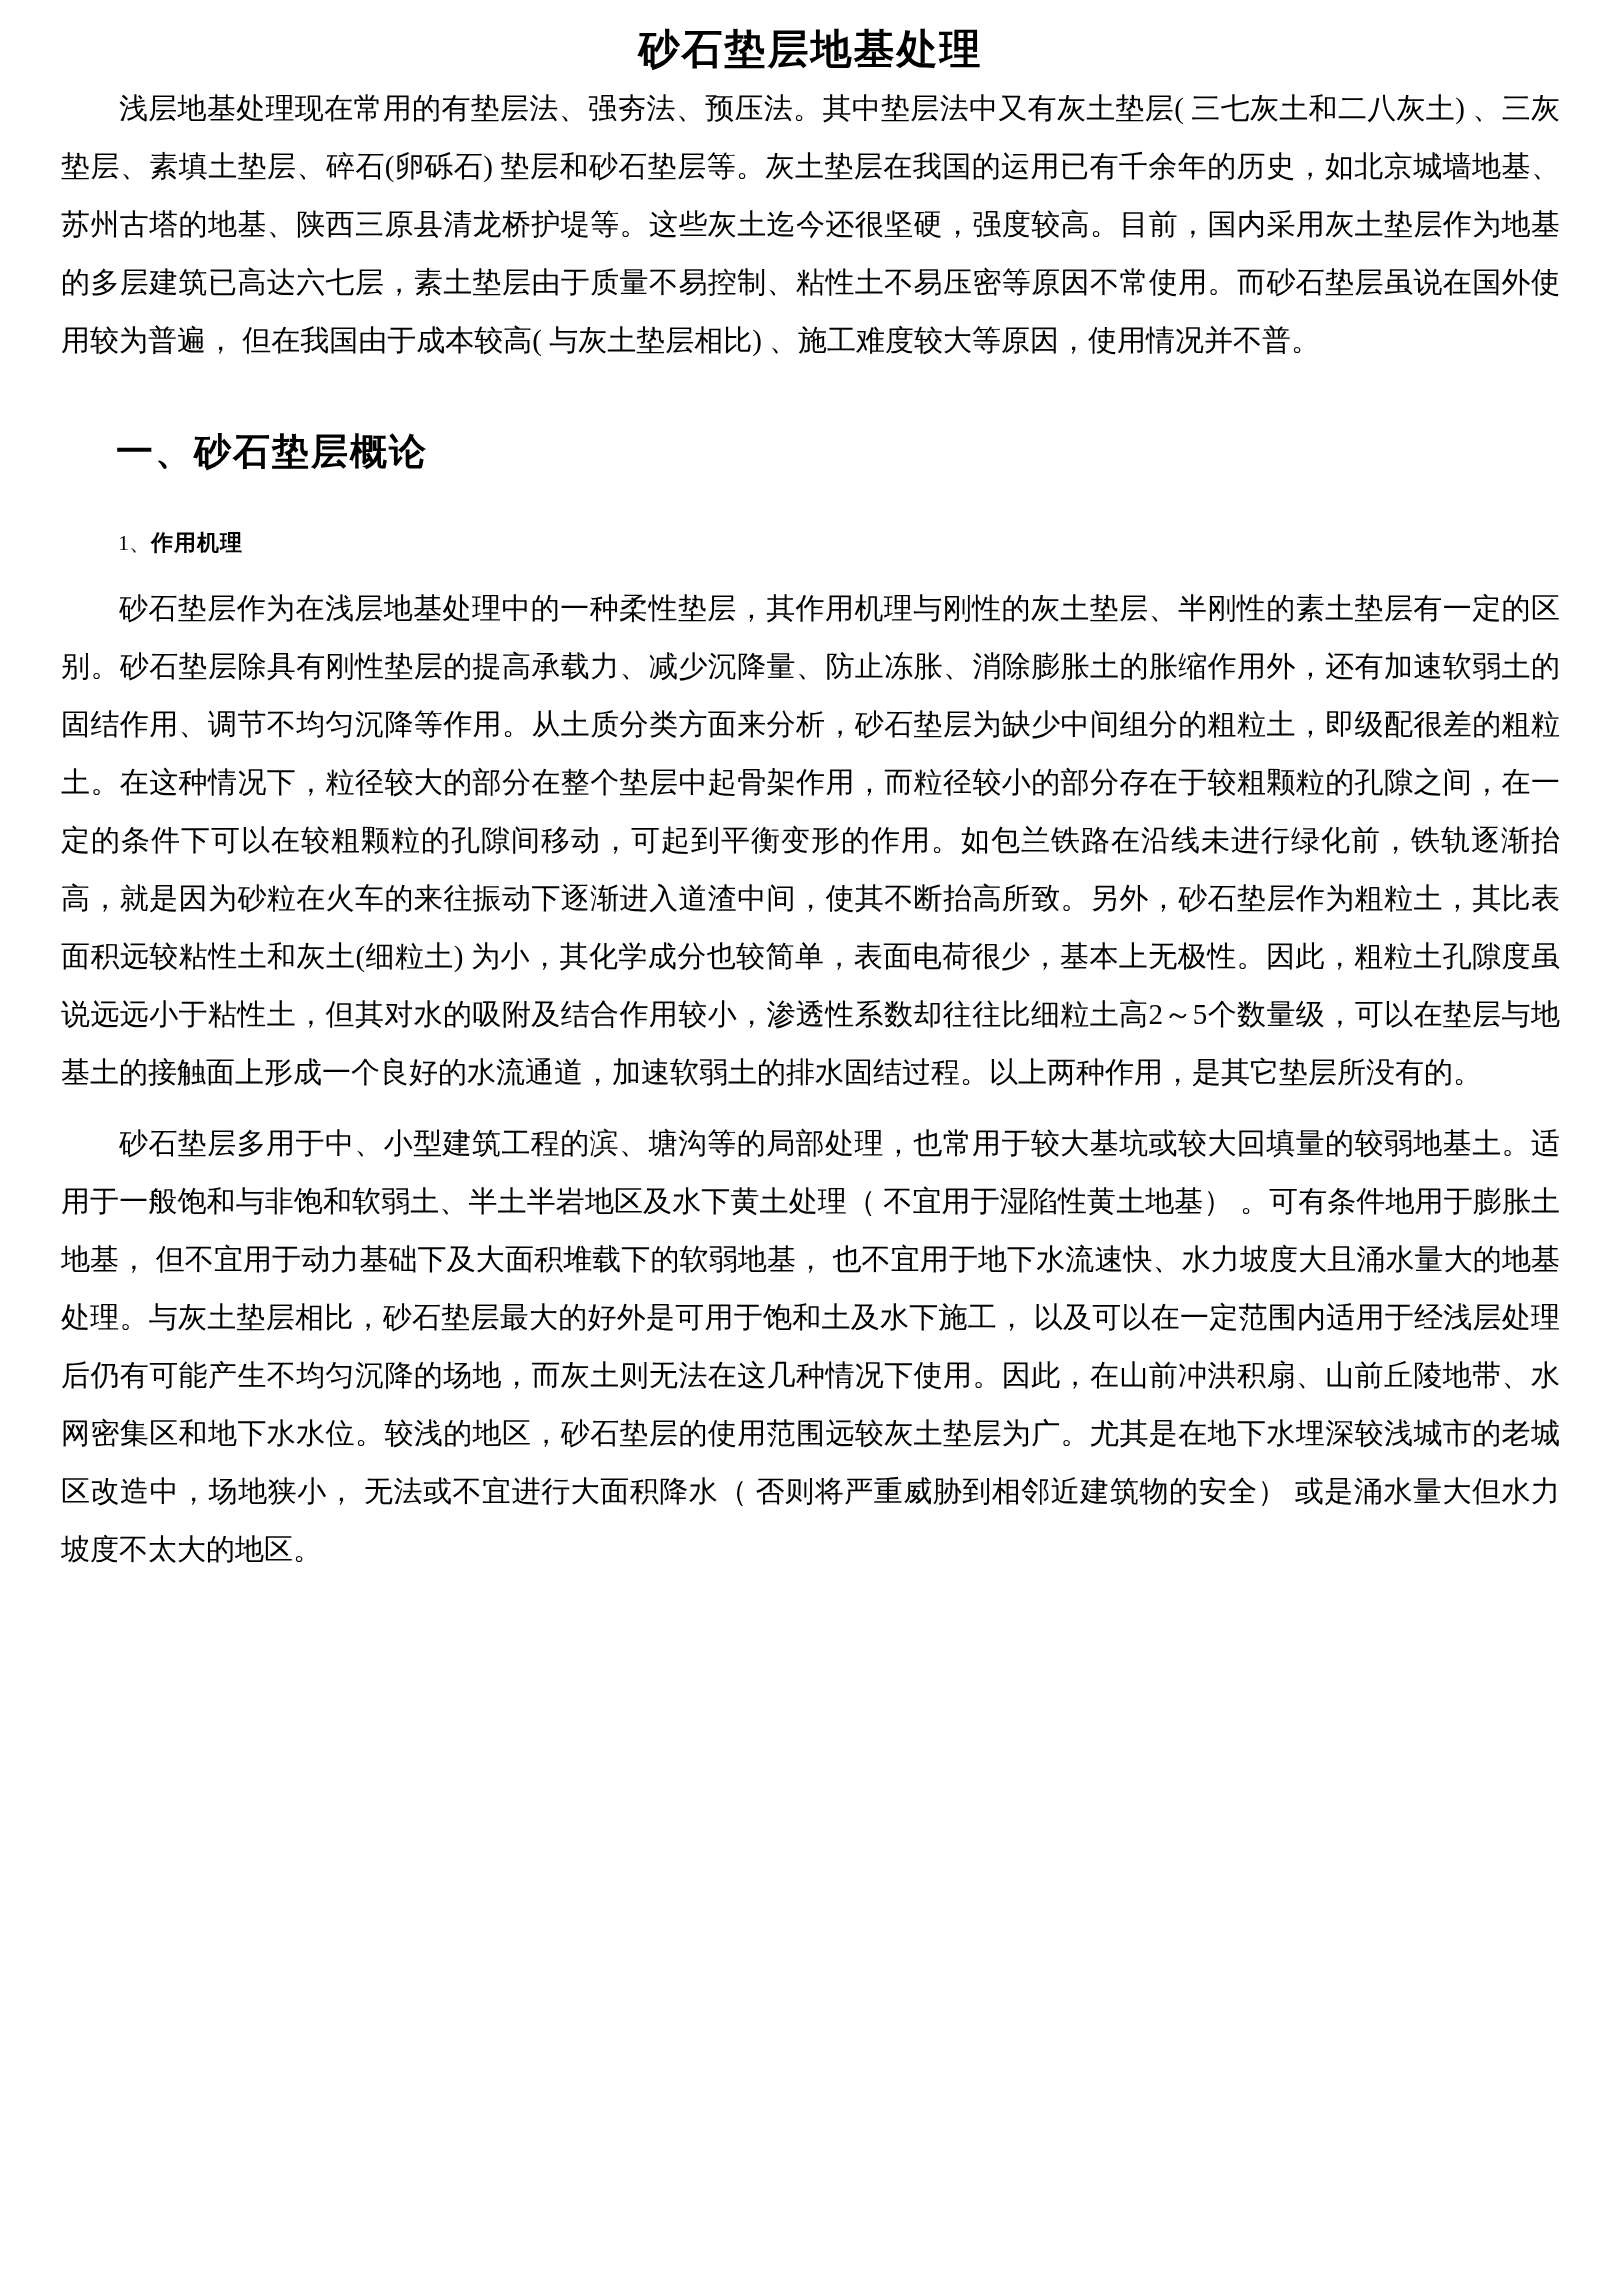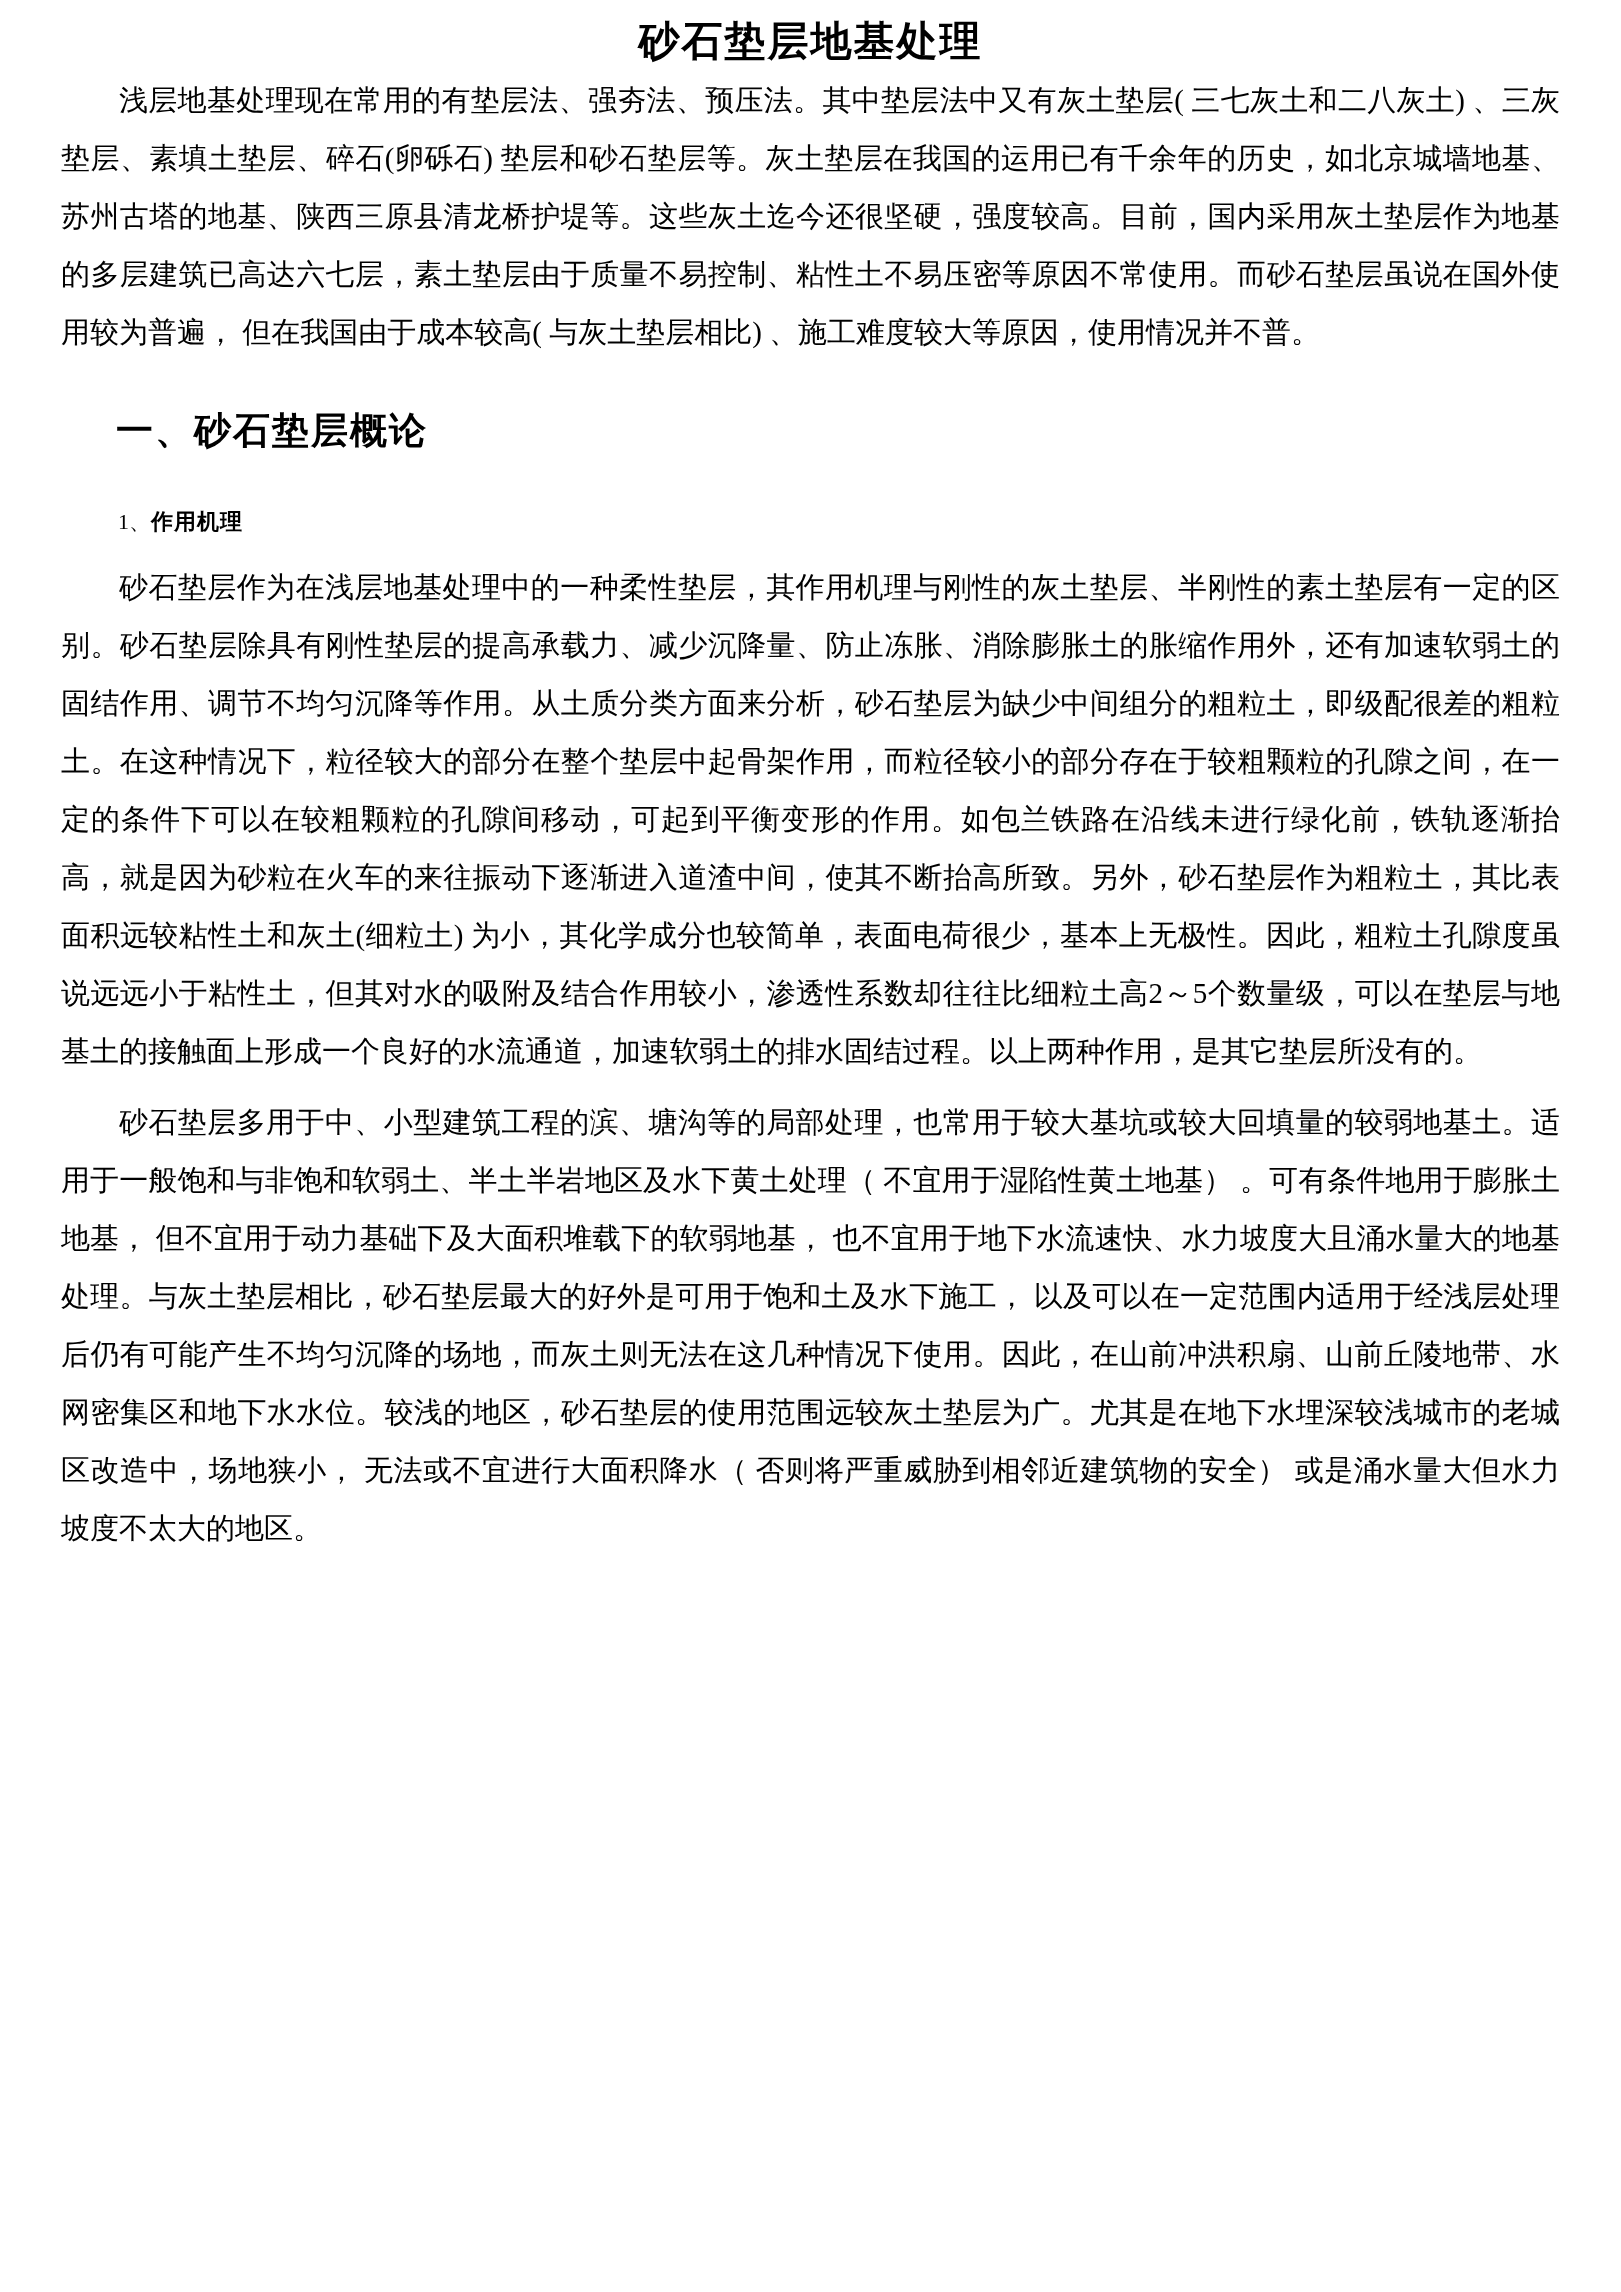--- a/index.html
+++ b/index.html
@@ -7,21 +7,21 @@
     padding: 0;
     background: #ffffff;
   }
   .page {
     position: relative;
     width: 1621px;
     height: 2293px;
     margin: 0 auto;
     background: #ffffff;
     box-sizing: border-box;
-    padding: 12px 61px 0 61px;
+    padding: 20px 61px 0 61px;
     color: #000000;
     overflow: hidden;
   }
   .doc-title {
     text-align: center;
     font-family: "Liberation Sans", "DejaVu Sans", sans-serif;
     font-weight: 700;
     font-size: 41px;
     line-height: 59px;
     letter-spacing: 2px;
@@ -37,21 +37,21 @@
     word-break: break-all;
   }
   .par-first {
     margin-top: 67px;
   }
   .section-heading {
     font-family: "Liberation Sans", "DejaVu Sans", sans-serif;
     font-weight: 700;
     font-size: 37px;
     line-height: 55px;
-    margin: 42px 0 0 55px;
+    margin: 55px 0 0 55px;
     letter-spacing: 2px;
   }
   .sub-heading {
     font-size: 22px;
     line-height: 45px;
     margin: 41px 0 0 57px;
   }
   .sub-heading .sub-num {
     font-family: "Liberation Serif", "DejaVu Serif", serif;
     font-weight: 400;

